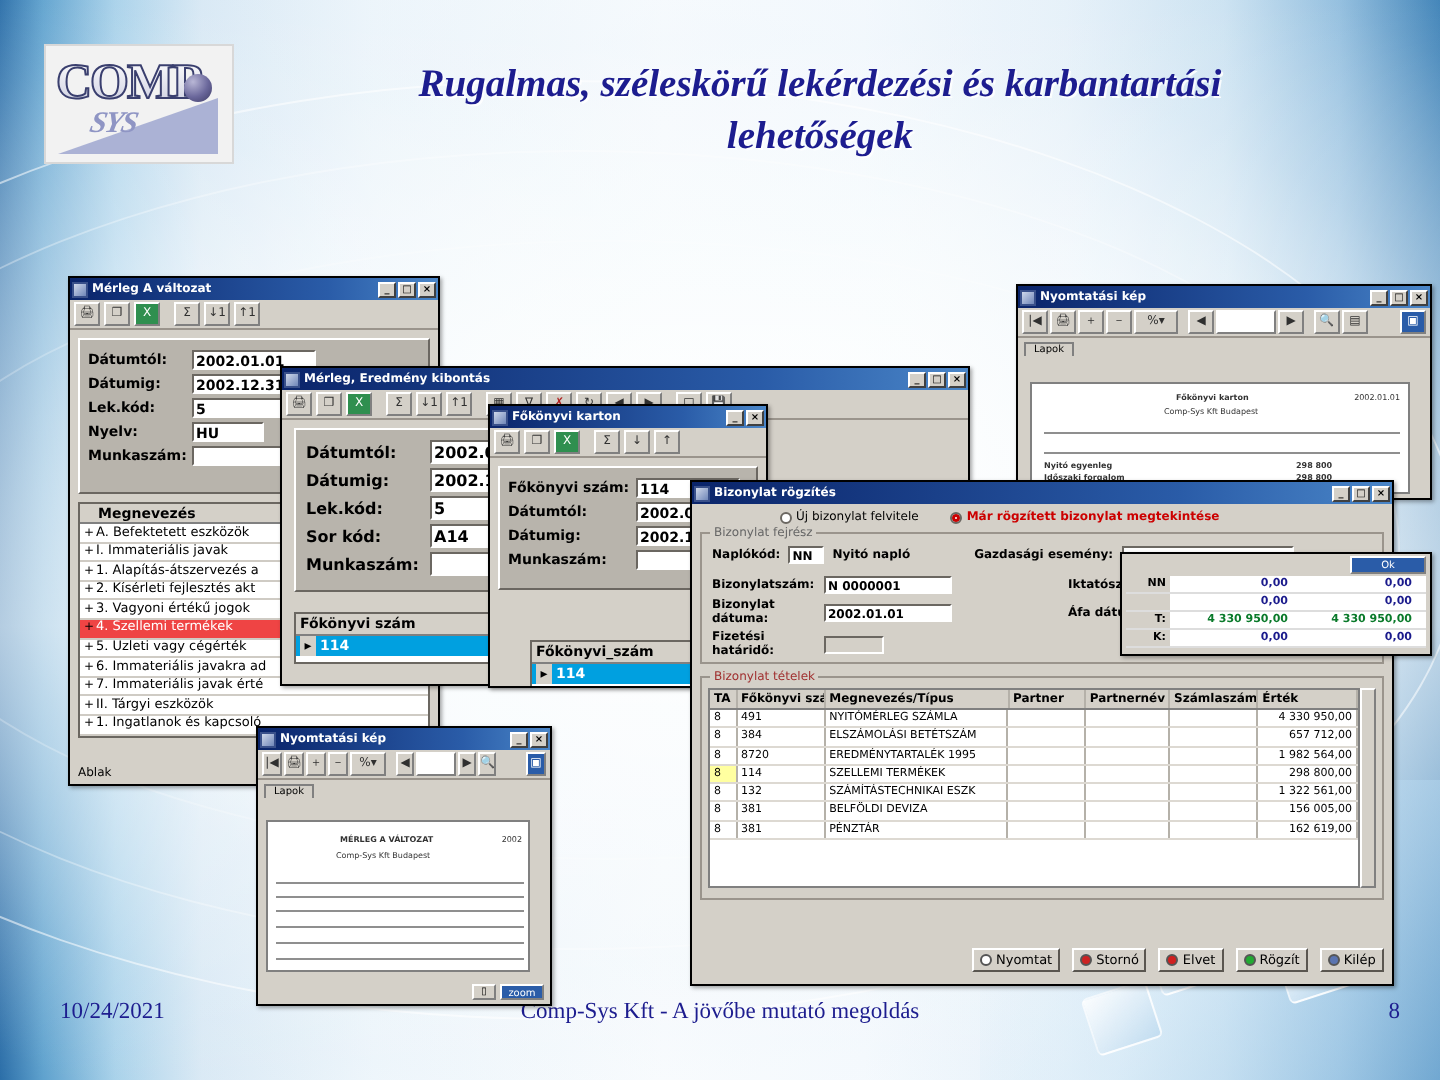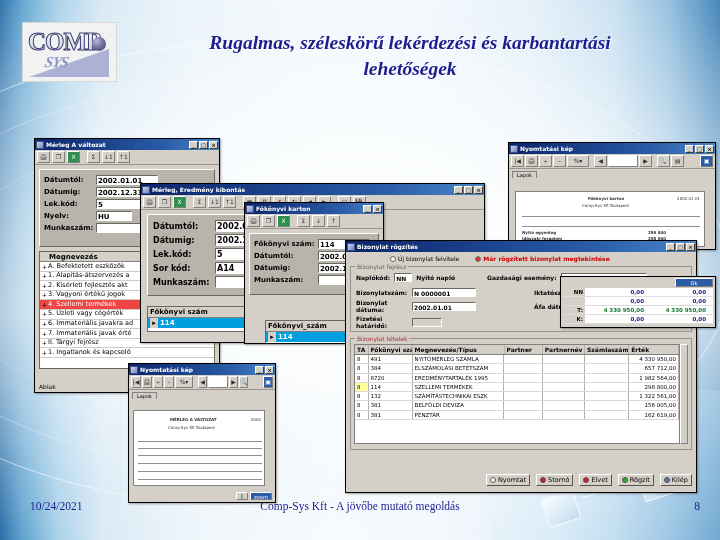--- a/index.html
+++ b/index.html
@@ -292,20 +292,24 @@
   </div>
   <div class="grid" style="margin:2px 4px; height:118px;">
     <div class="listhead">Megnevezés</div>
     <div id="w1list">
         <div class="listrow">
           <span class="mk">+</span>
           <span>A. Befektetett eszközök</span>
         </div>
         <div class="listrow">
           <span class="mk">+</span>
+          <span>I. Immateriális javak</span>
+        </div>
+        <div class="listrow">
+          <span class="mk">+</span>
           <span>1. Alapítás-átszervezés a</span>
         </div>
         <div class="listrow">
           <span class="mk">+</span>
           <span>2. Kísérleti fejlesztés akt</span>
         </div>
         <div class="listrow">
           <span class="mk">+</span>
           <span>3. Vagyoni értékű jogok</span>
         </div>
@@ -320,21 +324,21 @@
         <div class="listrow">
           <span class="mk">+</span>
           <span>6. Immateriális javakra ad</span>
         </div>
         <div class="listrow">
           <span class="mk">+</span>
           <span>7. Immateriális javak érté</span>
         </div>
         <div class="listrow">
           <span class="mk">+</span>
-          <span>II. Tárgyi fejrész</span>
+          <span>II. Tárgyi eszközök</span>
         </div>
         <div class="listrow">
           <span class="mk">+</span>
           <span>1. Ingatlanok és kapcsoló</span>
         </div>
       </div>
   </div>
   <div style="position:absolute;left:4px;bottom:2px;font-size:6px;">Ablak</div>
 </div>
 

